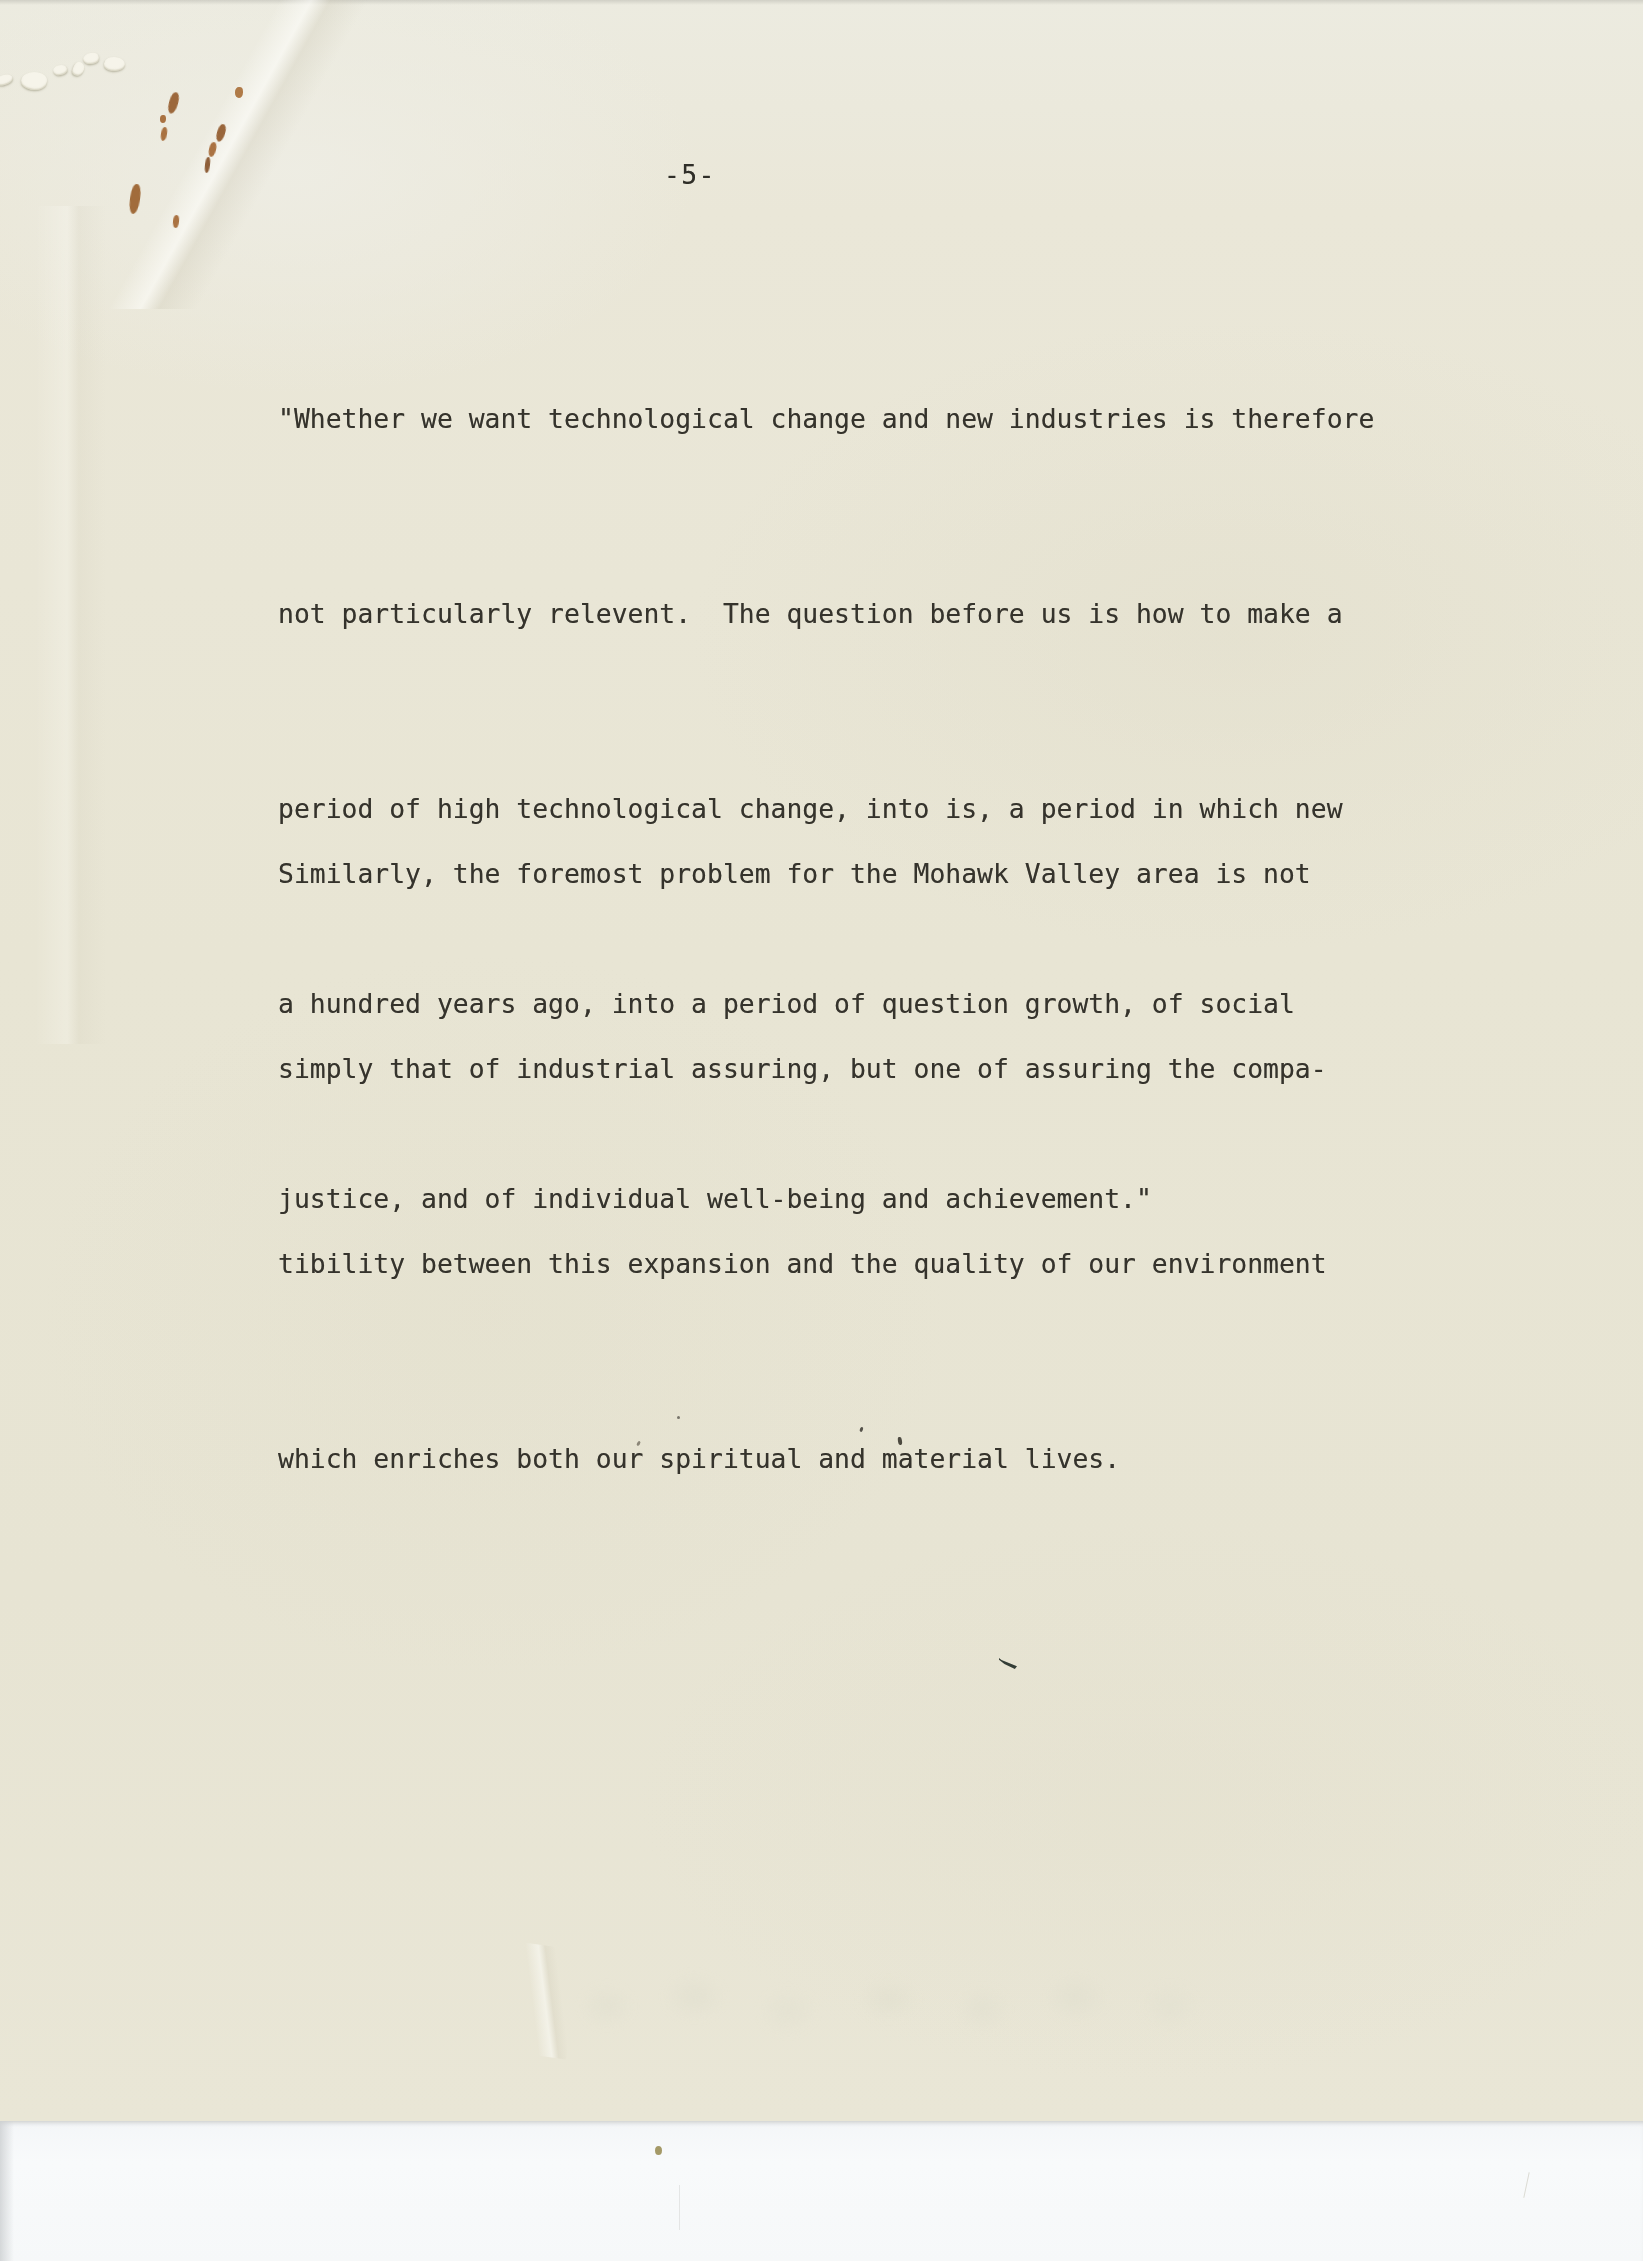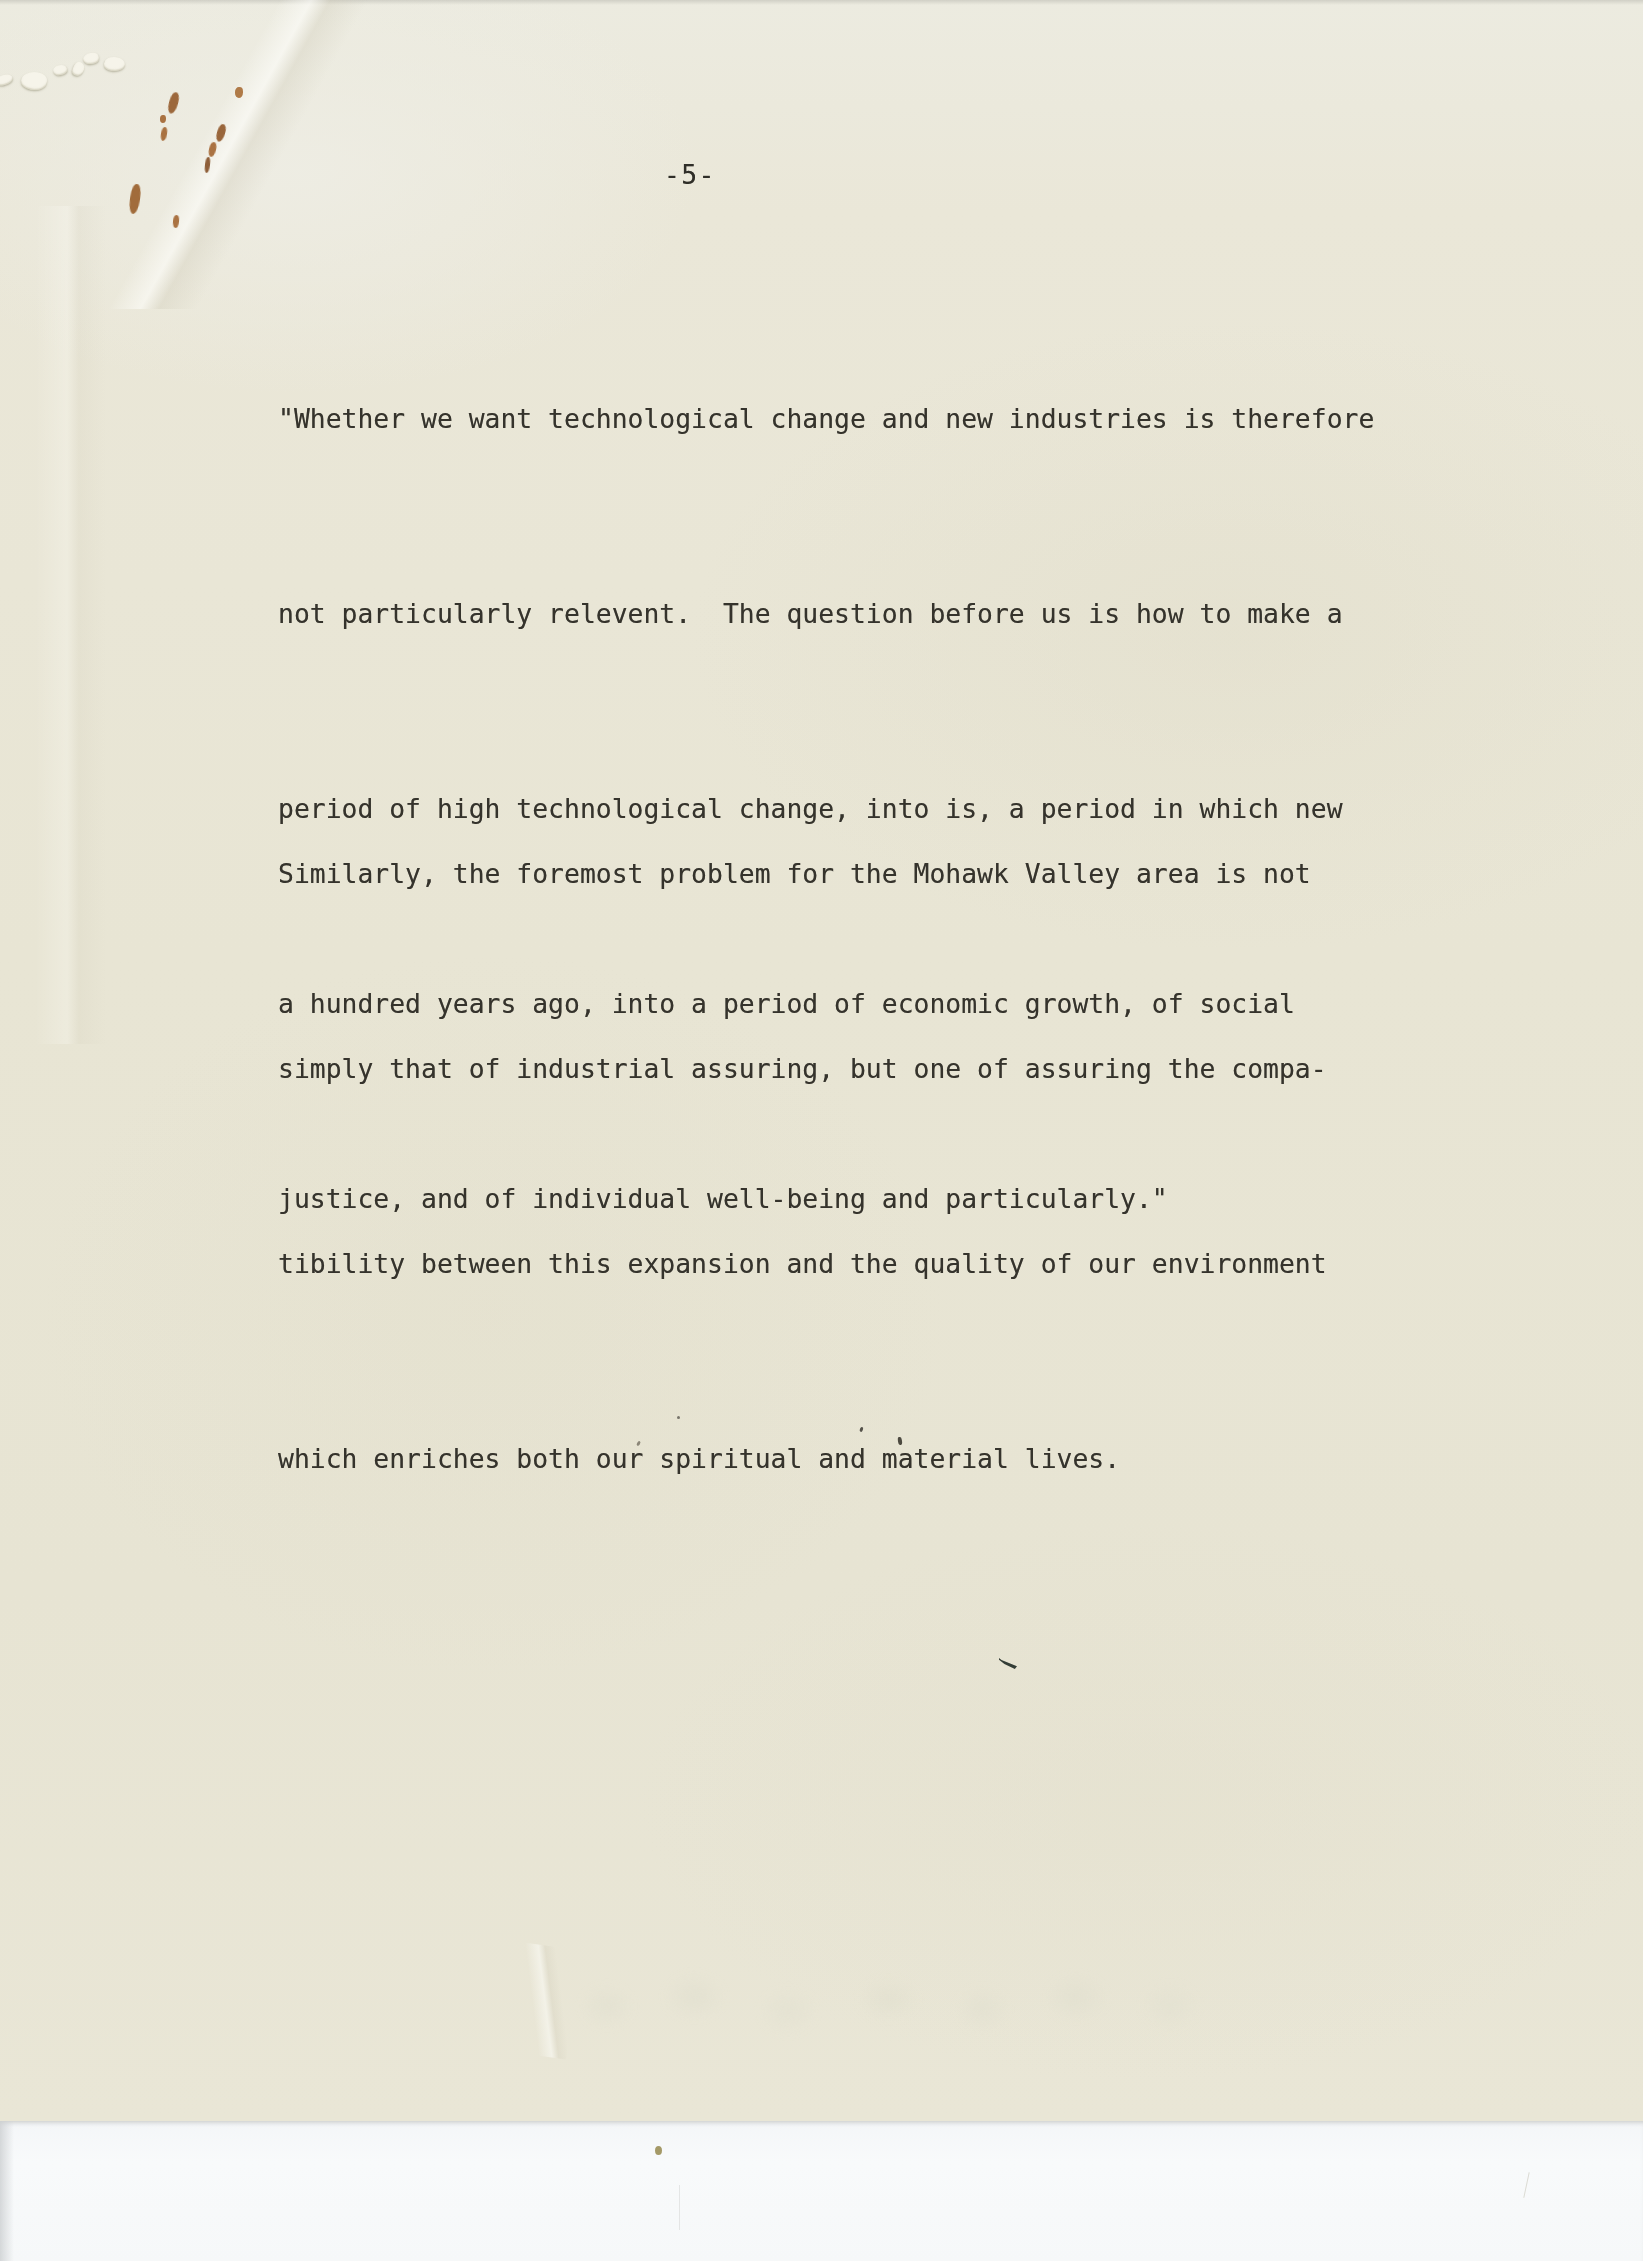--- a/index.html
+++ b/index.html
@@ -148,22 +148,22 @@
     <div class="rust r7"></div>
     <div class="rust r8"></div>
     <div class="rust r9"></div>
 
     <div class="page-number">-5-</div>
 
     <div class="typed" id="para1">
       <div class="line">"Whether we want technological change and new industries is therefore</div>
       <div class="line">not particularly relevent.  The question before us is how to make a</div>
       <div class="line">period of high technological change, into is, a period in which new</div>
-      <div class="line">a hundred years ago, into a period of economic growth, of social</div>
-      <div class="line">justice, and of individual well-being and particularly."</div>
+      <div class="line">a hundred years ago, into a period of question growth, of social</div>
+      <div class="line">justice, and of individual well-being and achievement."</div>
     </div>
 
     <div class="typed" id="para2">
       <div class="line">Similarly, the foremost problem for the Mohawk Valley area is not</div>
       <div class="line">simply that of industrial assuring, but one of assuring the compa-</div>
       <div class="line">tibility between this expansion and the quality of our environment</div>
       <div class="line">which enriches both our spiritual and material lives.</div>
     </div>
 
     <div class="speck s1"></div>

